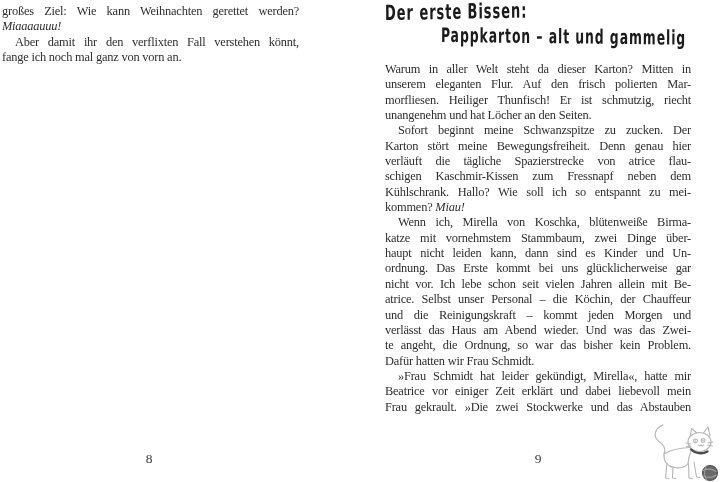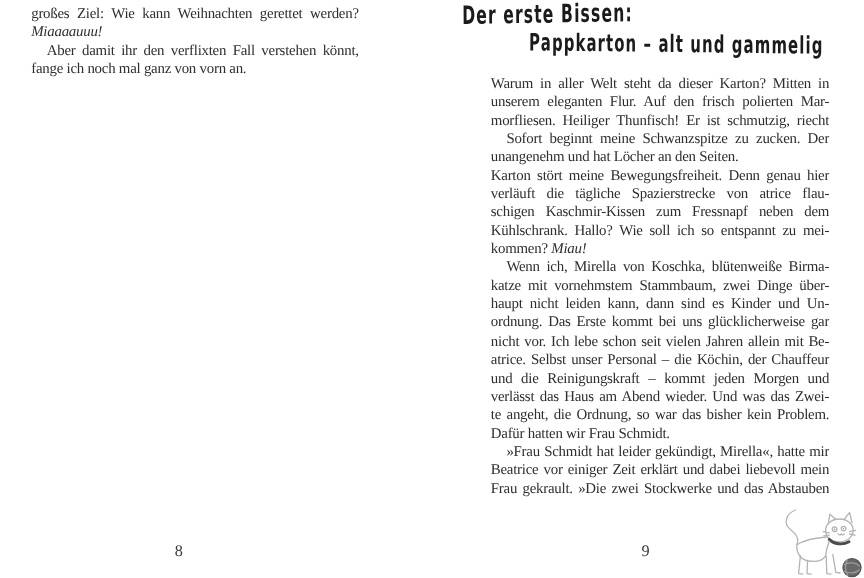--- a/index.html
+++ b/index.html
@@ -6,21 +6,21 @@
   body {
     width:720px; height:482px; position:relative;
     background:#ffffff; overflow:hidden;
     font-family:"Liberation Serif", serif;
   }
   
   .textcol { position:absolute; }
   .tline {
     font-size:12.4px; line-height:15.35px; height:15.35px;
     color:#2e2e2e; letter-spacing:-0.2px;
-    text-align:justify; overflow:hidden; white-space:normal;margin-left:24px;
+    text-align:justify; overflow:hidden; white-space:normal;
   }
   .tline.just { text-align-last:justify; }
   .tline.indent { text-indent:13px; }
   .tline em { }
   #left-text  { left:2px;   top:4px;  width:297px; }
   #right-text { left:385px; top:62px; width:306px; }
   
   .head-line {
     position:absolute; color:#1b1b1b;
     font-family:"DejaVu Sans", sans-serif; font-weight:bold;
@@ -54,22 +54,22 @@
     <div class="tline">fange ich noch mal ganz von vorn an.</div>
   </div>
 
 <div class="head-line" id="chapter-title">Der erste Bissen:</div>
 <div class="head-line" id="chapter-subtitle">Pappkarton – alt und gammelig</div>
 
 <div class="textcol" id="right-text">
     <div class="tline just">Warum in aller Welt steht da dieser Karton? Mitten in</div>
     <div class="tline just">unserem eleganten Flur. Auf den frisch polierten Mar-</div>
     <div class="tline just">morfliesen. Heiliger Thunfisch! Er ist schmutzig, riecht</div>
+    <div class="tline">unangenehm und hat Löcher an den Seiten.</div>
     <div class="tline indent just">Sofort beginnt meine Schwanzspitze zu zucken. Der</div>
-    <div class="tline">unangenehm und hat Löcher an den Seiten.</div>
     <div class="tline just">Karton stört meine Bewegungsfreiheit. Denn genau hier</div>
     <div class="tline just">verläuft die tägliche Spazierstrecke von atrice flau-</div>
     <div class="tline just">schigen Kaschmir-Kissen zum Fressnapf neben dem</div>
     <div class="tline just">Kühlschrank. Hallo? Wie soll ich so entspannt zu mei-</div>
     <div class="tline">kommen? <em>Miau!</em></div>
     <div class="tline indent just">Wenn ich, Mirella von Koschka, blütenweiße Birma-</div>
     <div class="tline just">katze mit vornehmstem Stammbaum, zwei Dinge über-</div>
     <div class="tline just">haupt nicht leiden kann, dann sind es Kinder und Un-</div>
     <div class="tline just">ordnung. Das Erste kommt bei uns glücklicherweise gar</div>
     <div class="tline just">nicht vor. Ich lebe schon seit vielen Jahren allein mit Be-</div>

